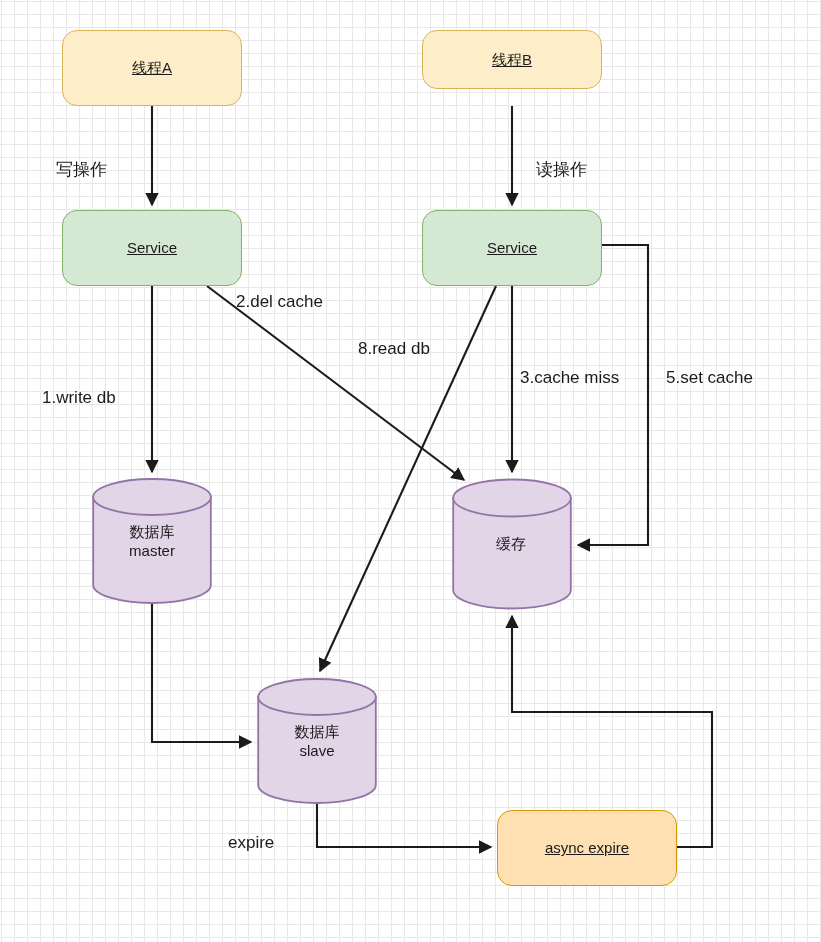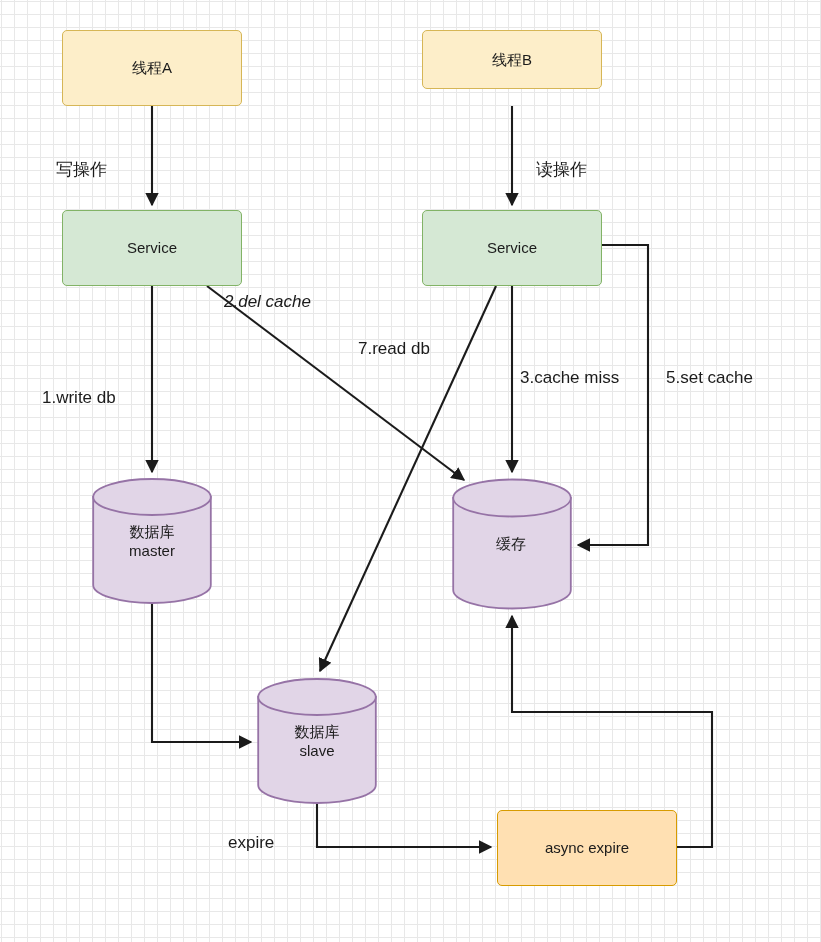--- a/index.html
+++ b/index.html
@@ -38,21 +38,22 @@
     display: flex;
     align-items: center;
     justify-content: center;
     text-align: center;
     color: #1b1b1b;
     font-size: 15px;
     line-height: 1.28;
     white-space: pre-line;
   }
   .box {
-    border-radius: 5px;
+    border-radius: 15px;
+    text-decoration: underline;
   }
   .box-thread {
     background: #fdeec9;
     border: 1.6px solid #d6b656;
   }
   .box-service {
     background: #d5e8d4;
     border: 1.6px solid #82b366;
   }
   .box-async {
@@ -157,19 +158,19 @@
 slave</span>
   </div>
 
   <div class="node box box-async" style="left:497px; top:810px; width:180px; height:76px;">
     <span>async expire</span>
   </div>
 
   <div class="edge-label" style="left:56px;  top:158px;">写操作</div>
   <div class="edge-label" style="left:536px; top:158px;">读操作</div>
   <div class="edge-label" style="left:42px;  top:368px;margin-top:20px;">1.write db</div>
-  <div class="edge-label" style="left:224px; top:292px;font-style:italic;">2.del cache</div>
+  <div class="edge-label" style="left:236px; top:292px;">2.del cache</div>
   <div class="edge-label" style="left:520px; top:368px;">3.cache miss</div>
-  <div class="edge-label" style="left:358px; top:339px;">7.read db</div>
+  <div class="edge-label" style="left:358px; top:339px;">8.read db</div>
   <div class="edge-label" style="left:666px; top:368px;">5.set cache</div>
   <div class="edge-label" style="left:228px; top:833px;">expire</div>
 
 </div>
 
 </body></html>

